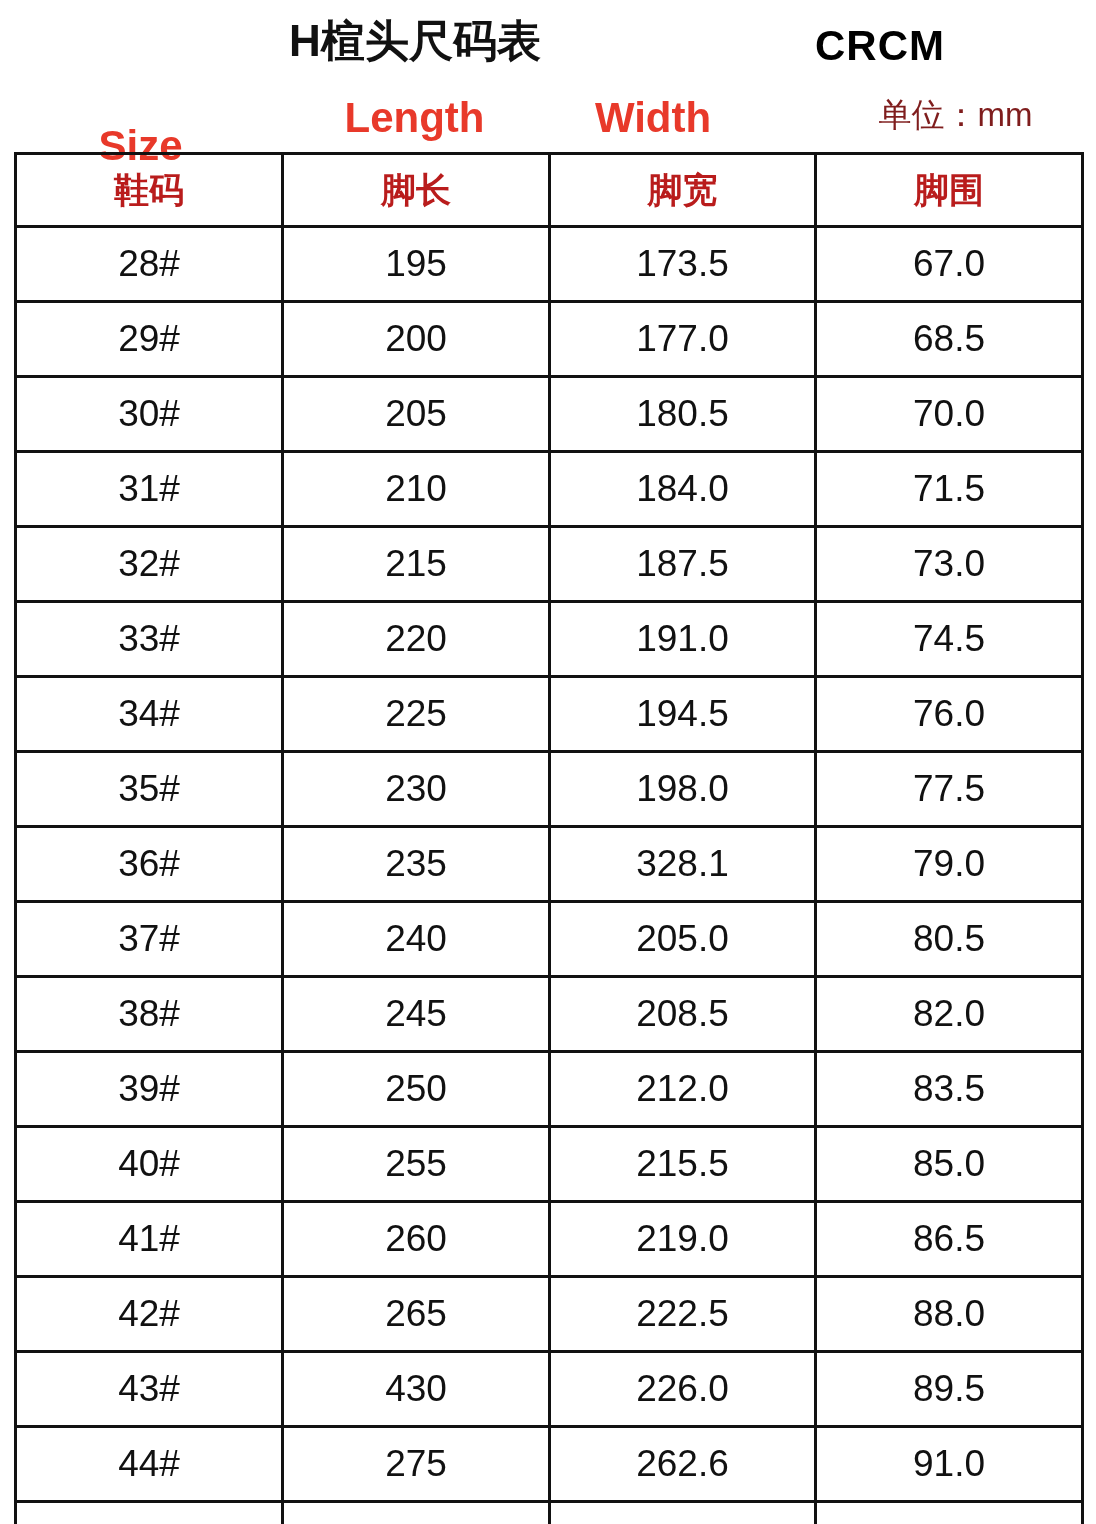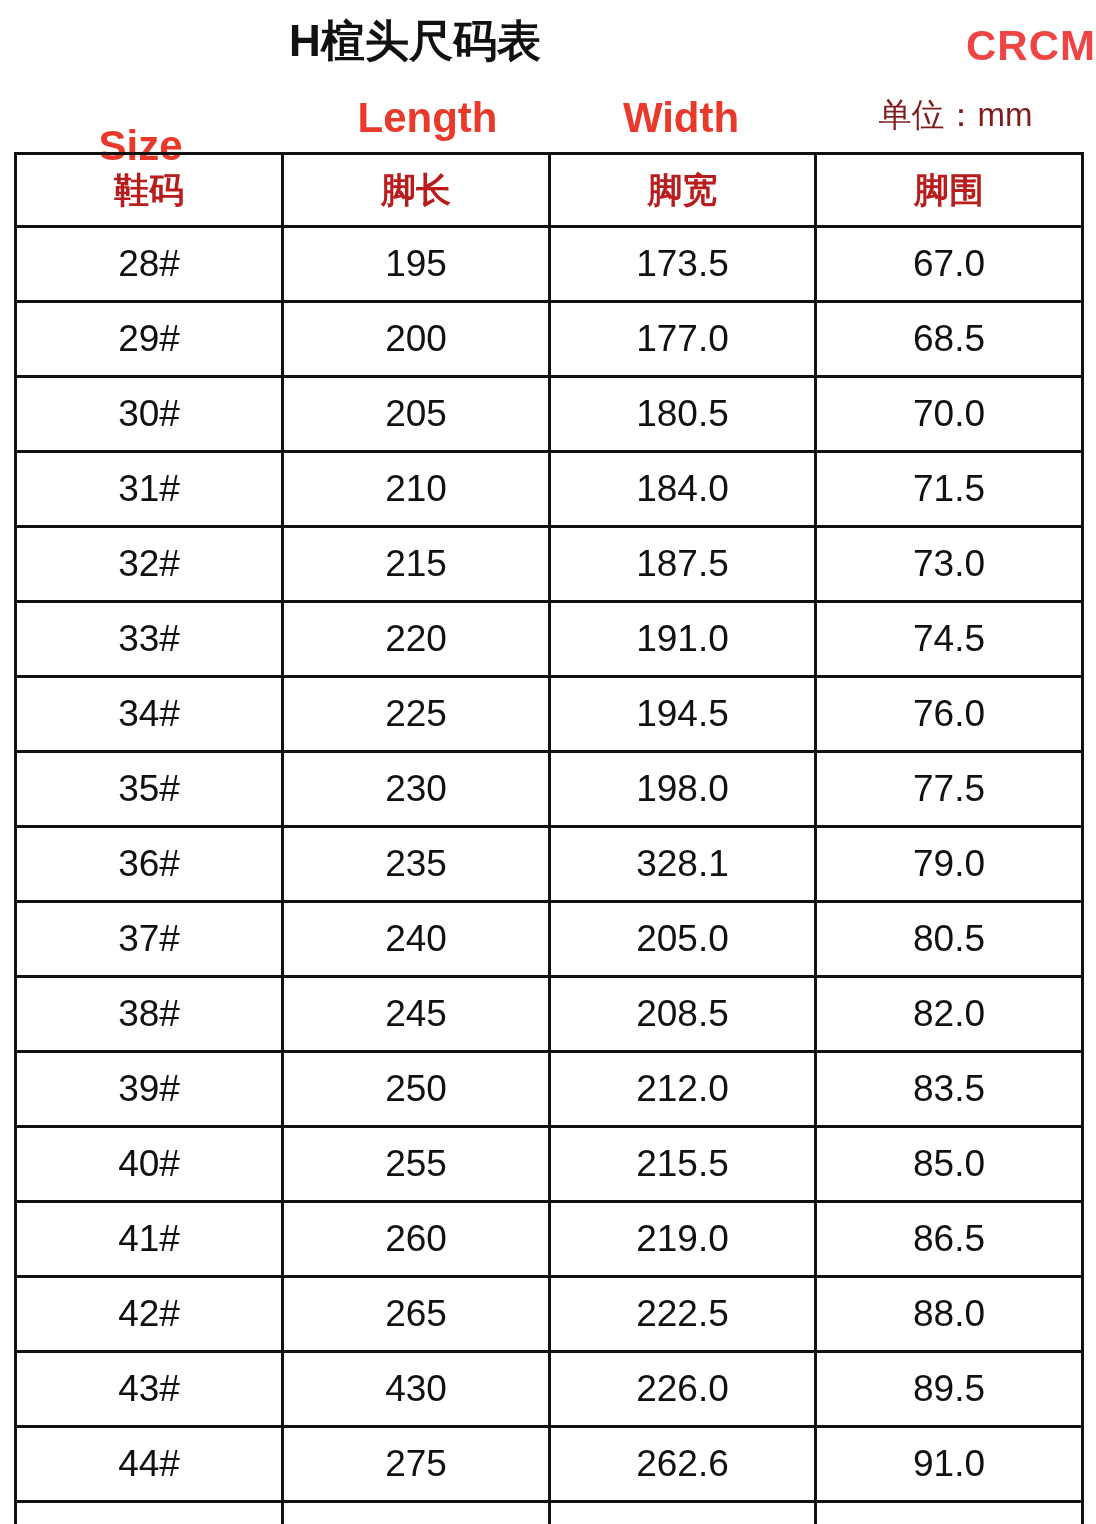--- a/index.html
+++ b/index.html
@@ -34,24 +34,24 @@
     letter-spacing: 0px;
     color: #111111;
     white-space: nowrap;
   }
 
   .brand-logo {
     position: absolute;
     left: 815px;
     top: 22px;
     width: 281px;
-    text-align: right;
+    text-align: left;
     font-size: 42px;
     font-weight: bold;
-    color: #ef4444;
+    color: #000000;
     letter-spacing: 1px;
   }
 
   .unit-note {
     position: absolute;
     left: 815px;
     top: 93px;
     width: 281px;
     text-align: center;
     font-size: 33px;
@@ -63,22 +63,22 @@
   .col-en-label {
     position: absolute;
     top: 94px;
     font-size: 42px;
     font-weight: bold;
     color: #E8392A;
     text-align: center;
     white-space: nowrap;
   }
   .col-en-label.c0 { left: 7px;  width: 267px; margin-top: 28px; }
-  .col-en-label.c1 { left: 294px; width: 267px; }
-  .col-en-label.c2 { left: 548px; width: 266px; text-align: center; }
+  .col-en-label.c1 { left: 281px; width: 267px; }
+  .col-en-label.c2 { left: 520px; width: 266px; text-align: center; }
 
   
   .size-table {
     position: absolute;
     left: 14px;
     top: 152px;
     width: 1067px;
     border-collapse: collapse;
     table-layout: fixed;
   }

